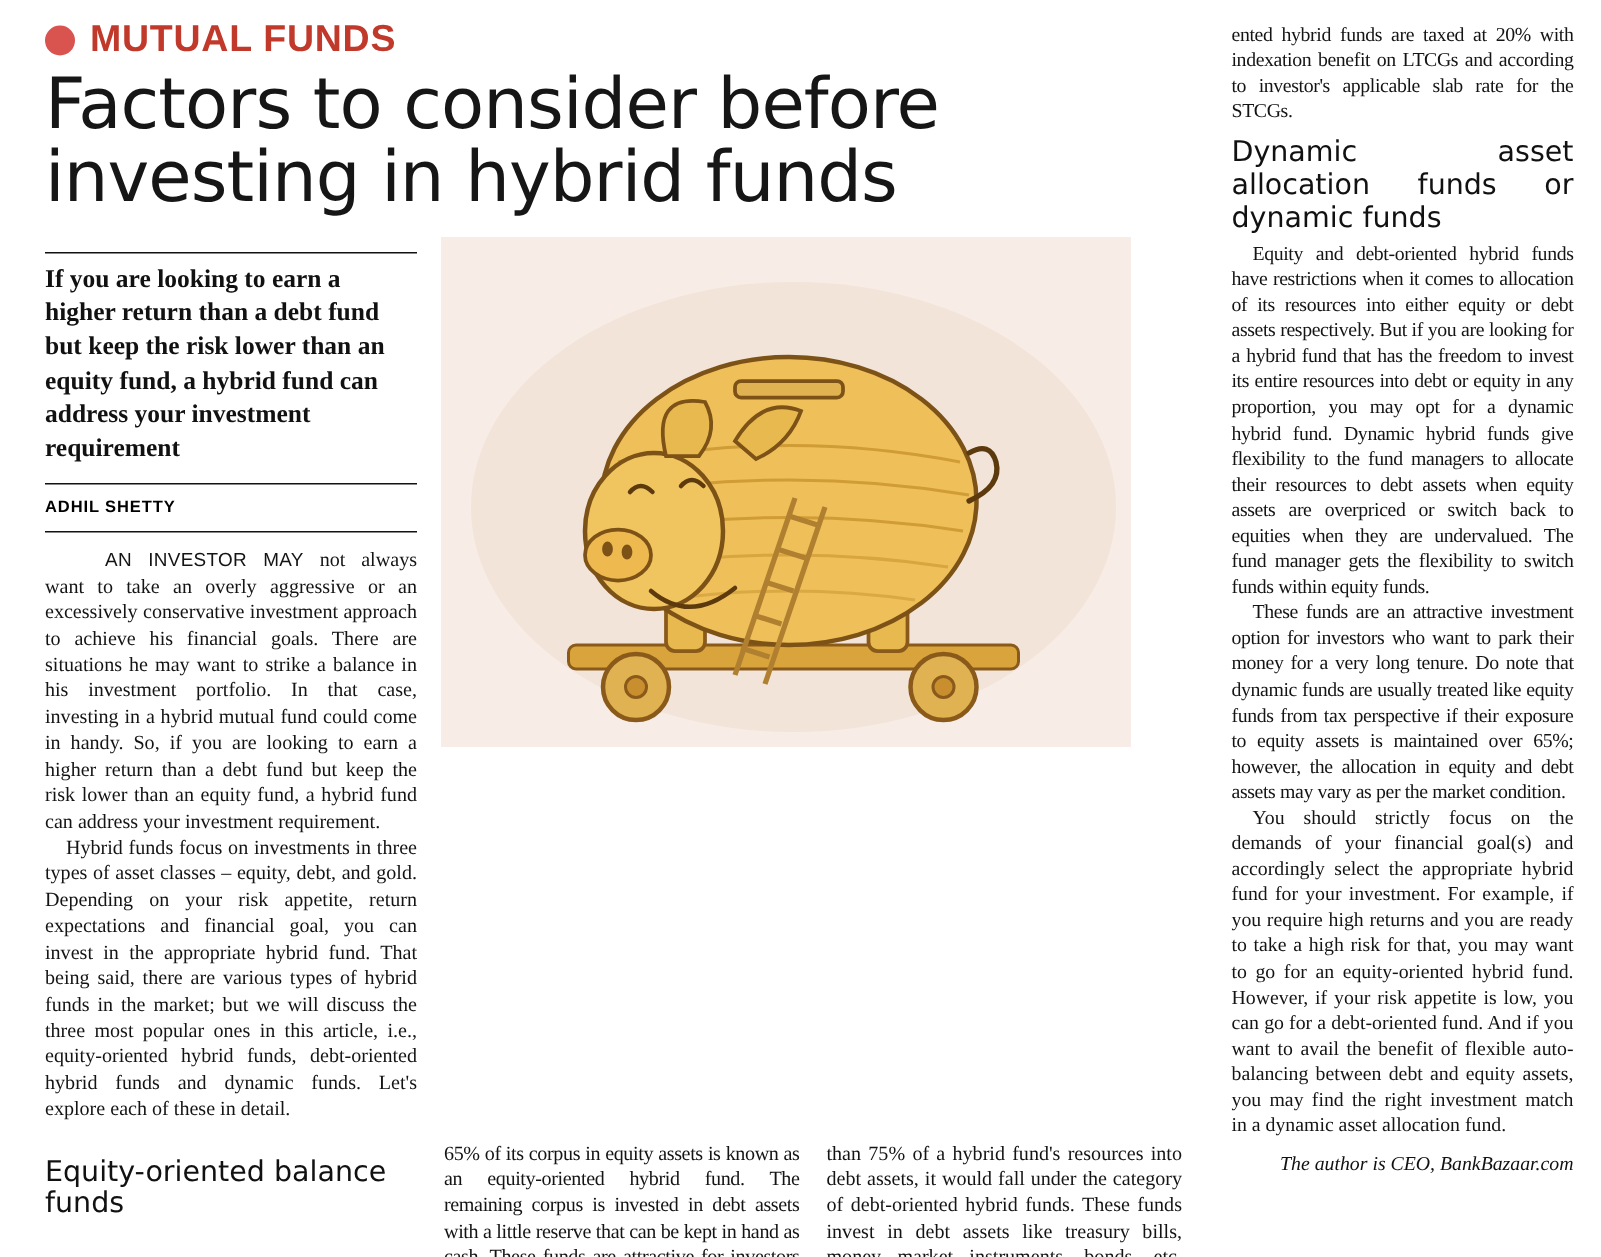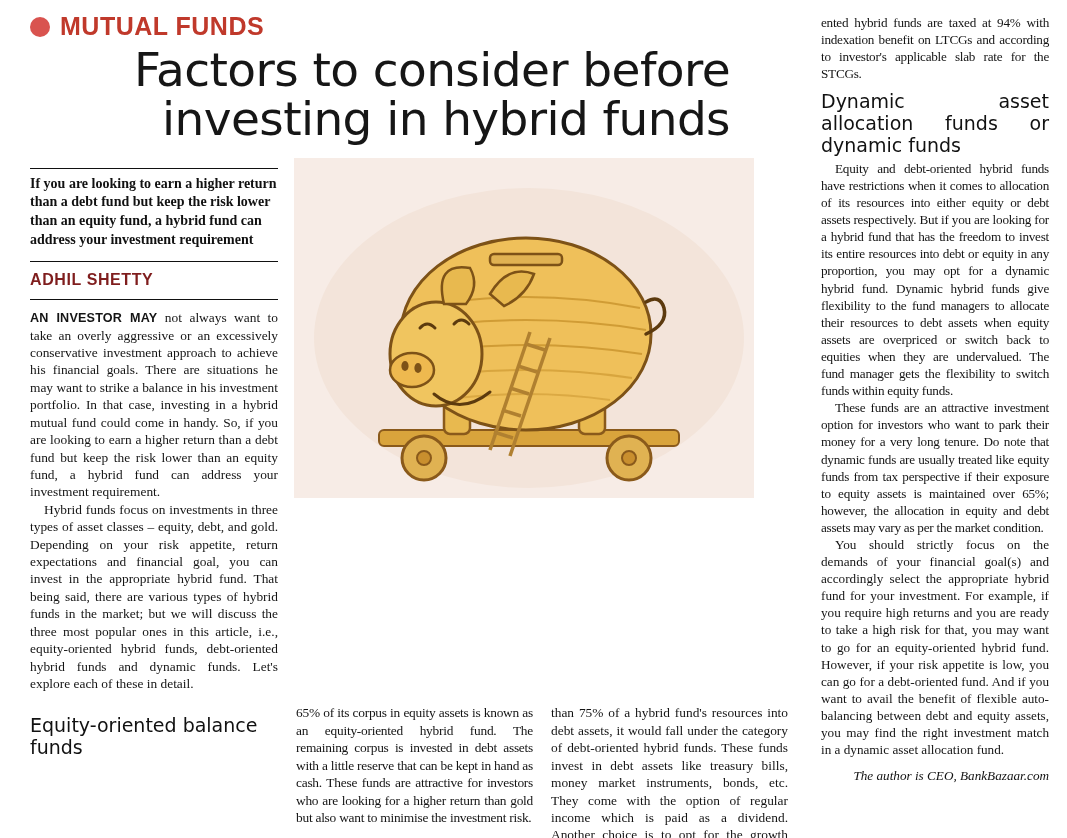--- a/index.html
+++ b/index.html
@@ -50,51 +50,50 @@
   
   .headline {
     font-family: "DejaVu Sans", sans-serif;
     font-weight: normal;
     font-size: 47px;
     line-height: 1.05;
     letter-spacing: -0.6px;
     color: #161616;
     margin: 6px 0 14px 0;
     max-width: 700px;
-    text-align: right;
   }
 
   
   .upper {
     display: flex;
     gap: 16px;
     align-items: flex-start;
   }
   .col-left {
     width: 248px;
     flex: 0 0 248px;
   }
   .standfirst {
     font-family: "Liberation Serif", serif;
     font-weight: bold;
-    font-size: 14px;
+    font-size: 17px;
     line-height: 1.33;
     color: #111;
     margin: 0 0 12px 0;
   }
   .byline-rule {
     border-top: 1px solid #111;
     margin: 10px 0 6px 0;
   }
   .byline {
     font-family: "Liberation Sans", sans-serif;
     font-weight: bold;
-    font-size: 16px;
+    font-size: 11px;
     letter-spacing: 0.6px;
-    color: #7f1d1d;
+    color: #000000;
     margin-bottom: 10px;
   }
   .byline-rule-bottom {
     border-top: 1px solid #111;
     margin: 4px 0 9px 0;
   }
 
   .body-text {
     font-family: "Liberation Serif", serif;
     font-size: 13.4px;
@@ -104,23 +103,24 @@
   }
   .body-text p {
     margin: 0;
     text-indent: 14px;
   }
   .body-text p.first {
     text-indent: 0;
   }
   .dropcap-lead {
     font-family: "Liberation Sans", sans-serif;
-    font-weight: bold;
+    font-weight: normal;
     font-size: 12.6px;
     letter-spacing: 0.2px;
+    margin-left: 40px;
   }
 
   .subhead {
     font-family: "DejaVu Sans", sans-serif;
     font-size: 19px;
     font-weight: normal;
     color: #111;
     margin: 11px 0 3px 0;
     line-height: 1.15;
   }
@@ -267,21 +267,21 @@
             <line x1="208" y1="252" x2="227" y2="258"></line>
             <line x1="200" y1="274" x2="219" y2="280"></line>
           </g>
         </svg>
       </div>
     </div>
   </div>
 
   <div class="col-right">
     <div class="body-text">
-      <p class="first tight">ented hybrid funds are taxed at 94% with indexation benefit on LTCGs and according to investor's applicable slab rate for the STCGs.</p>
+      <p class="first tight">ented hybrid funds are taxed at 20% with indexation benefit on LTCGs and according to investor's applicable slab rate for the STCGs.</p>
       <h2 class="subhead">Dynamic asset allocation funds or dynamic funds</h2>
       <p class="tight">Equity and debt-oriented hybrid funds have restrictions when it comes to allocation of its resources into either equity or debt assets respectively. But if you are looking for a hybrid fund that has the freedom to invest its entire resources into debt or equity in any proportion, you may opt for a dynamic hybrid fund. Dynamic hybrid funds give flexibility to the fund managers to allocate their resources to debt assets when equity assets are overpriced or switch back to equities when they are undervalued. The fund manager gets the flexibility to switch funds within equity funds.</p>
       <p class="tight">These funds are an attractive investment option for investors who want to park their money for a very long tenure. Do note that dynamic funds are usually treated like equity funds from tax perspective if their exposure to equity assets is maintained over 65%; however, the allocation in equity and debt assets may vary as per the market condition.</p>
       <p>You should strictly focus on the demands of your financial goal(s) and accordingly select the appropriate hybrid fund for your investment. For example, if you require high returns and you are ready to take a high risk for that, you may want to go for an equity-oriented hybrid fund. However, if your risk appetite is low, you can go for a debt-oriented fund. And if you want to avail the benefit of flexible auto-balancing between debt and equity assets, you may find the right investment match in a dynamic asset allocation fund.</p>
     </div>
     <div class="signoff">The author is CEO, BankBazaar.com</div>
   </div>
 
   <div class="lower">
     <div class="col">

